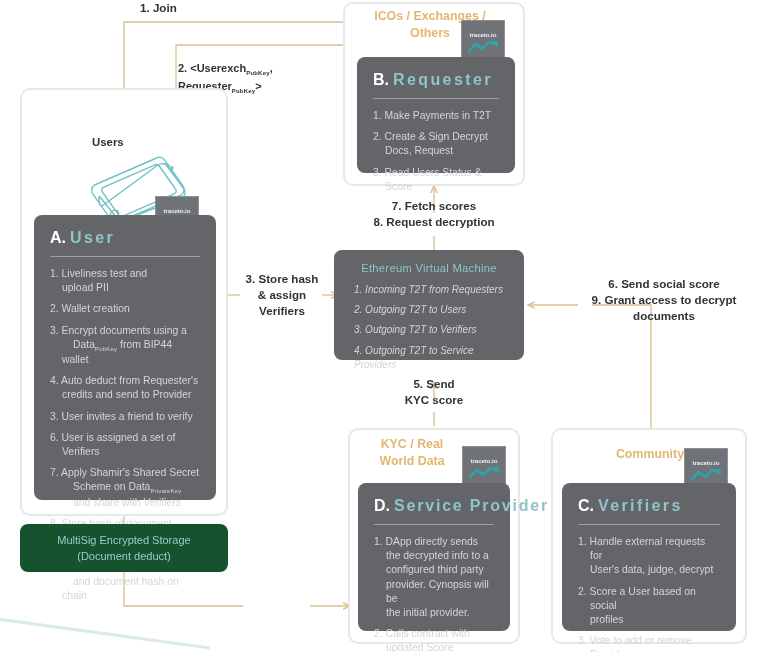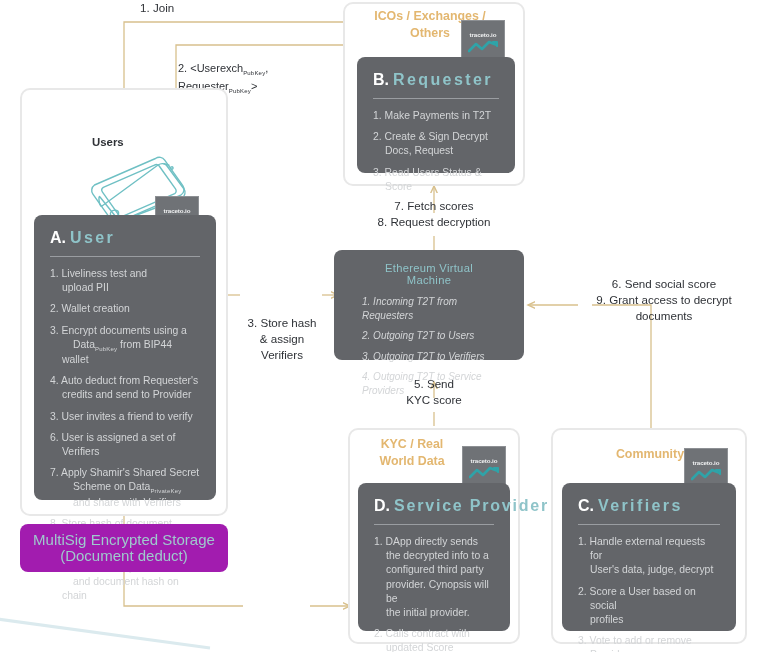--- a/index.html
+++ b/index.html
@@ -90,48 +90,48 @@
     padding-left: 0;
     text-indent: 0;
     margin-bottom: 6px;
     font-size: 10px;
     font-style: italic;
   }
 
   
   .storage {
     position: absolute;
-    background: #a21caf;
+    background: #14532d;
     border-radius: 8px;
     display: flex;
     align-items: center;
     justify-content: center;
     text-align: center;
     color: #9fc9cd;
-    font-size: 15px;
+    font-size: 11px;
     line-height: 16px;
   }
 
   
   .group-title {
     position: absolute;
     color: #e3b770;
     font-size: 12.4px;
     font-weight: bold;
     line-height: 17px;
     text-align: center;
     white-space: pre-line;
   }
 
   
   .step-label {
     position: absolute;
     color: #2f3237;
     font-size: 11.6px;
-    font-weight: normal;
+    font-weight: bold;
     line-height: 16px;
     text-align: center;
     white-space: pre-line;
   }
 
   
   .logo {
     position: absolute;
     width: 44px;
     height: 44px;
@@ -200,21 +200,21 @@
 
     <path d="M-10,618 L210,648" stroke="#dbeaee" stroke-width="3" fill="none"></path>
   </svg>
 
   <div class="step-label" style="left:140px; top:0px; width:80px; text-align:left;">1. Join</div>
 
   <div class="step-label" style="left:178px; top:44px; width:168px; text-align:left; font-size:11px;">
     2. &lt;Userexch<sub class="key">PubKey</sub>, Requester<sub class="key">PubKey</sub>&gt;
   </div>
 
-  <div class="step-label" style="left:238px; top:271px; width:88px;margin-top:44px;">3. Store hash
+  <div class="step-label" style="left:238px; top:271px; width:88px;">3. Store hash
 &amp; assign
 Verifiers</div>
 
 
   <div class="step-label" style="left:384px; top:376px; width:100px;">5. Send
 KYC score</div>
 
   <div class="step-label" style="left:576px; top:276px; width:176px;">6. Send social score
 9. Grant access to decrypt
 documents</div>
@@ -300,21 +300,21 @@
     </div>
     <div class="panel-rule"></div>
     <ul class="panel-list">
       <li>1. Make Payments in T2T</li>
       <li>2. Create &amp; Sign Decrypt
  Docs, Request</li>
       <li>3. Read Users Status &amp; Score</li>
     </ul>
   </div>
 
-  <div class="panel" style="left:334px; top:250px; width:190px; height:110px; padding:12px 28px;">
+  <div class="panel" style="left:334px; top:250px; width:190px; height:110px; padding:12px 20px;">
     <div class="evm-title">Ethereum Virtual Machine</div>
     <ul class="panel-list evm-list">
       <li>1. Incoming T2T from Requesters</li>
       <li>2. Outgoing T2T to Users</li>
       <li>3. Outgoing T2T to Verifiers</li>
       <li>4. Outgoing T2T to Service Providers</li>
     </ul>
   </div>
 
   <div class="outer-card" style="left:348px; top:428px; width:172px; height:216px;"></div>

